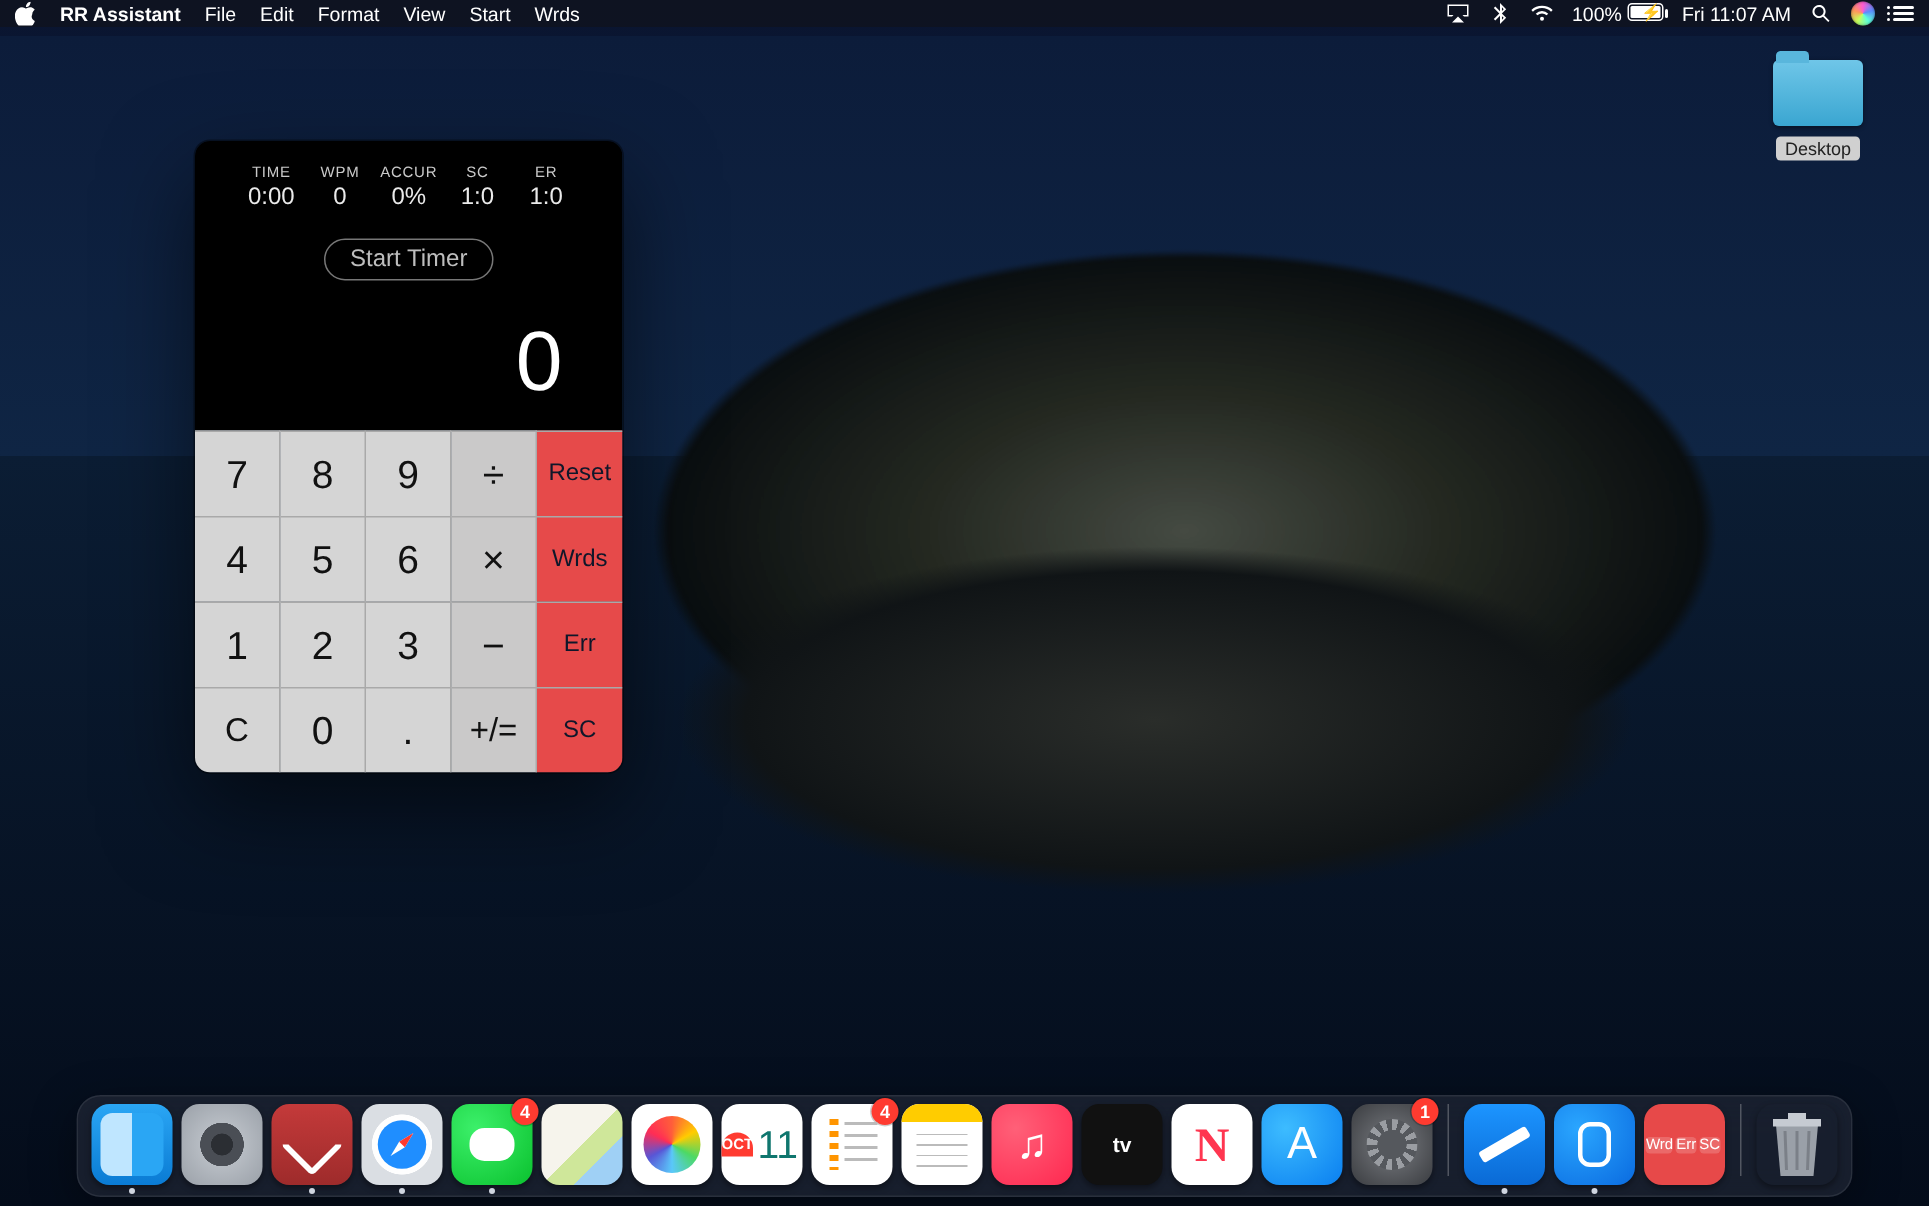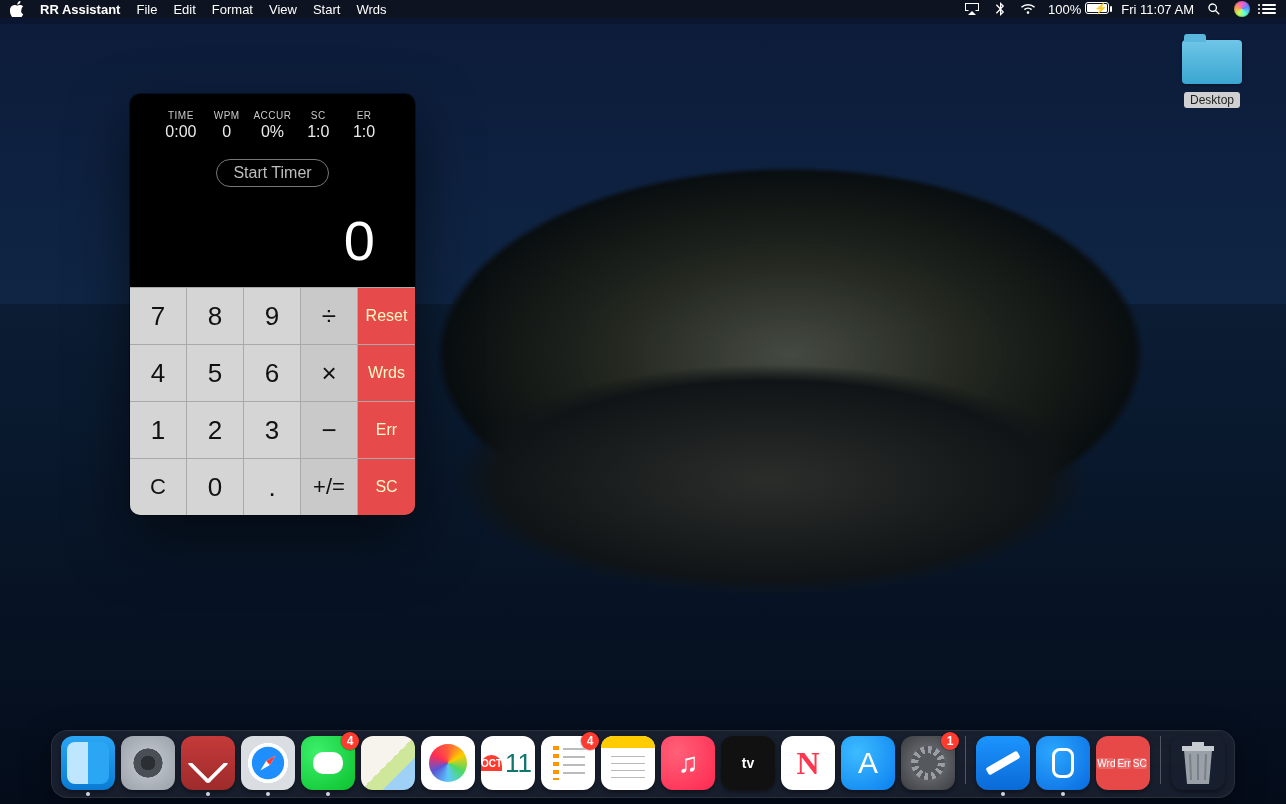--- a/index.html
+++ b/index.html
@@ -92,21 +92,21 @@
 
   .keypad { display:grid; grid-template-columns: repeat(5, 1fr); }
   .key {
     height:57px; display:flex; align-items:center; justify-content:center;
     font-size:26px; font-weight:300; color:#111;
     border-top:1px solid #a9a9a9; border-right:1px solid #a9a9a9;
     background:#d5d5d5;
   }
   .key:nth-child(5n) { border-right:none; }
   .key.op { background:#cac9c9; }
-  .key.fn { background:#e64a4a; color:#fef9c3; font-size:16px; font-weight:400; }
+  .key.fn { background:#e64a4a; color:#0f172a; font-size:16px; font-weight:400; }
   .key.small { font-size:22px; }
 
   
   .dock-wrap { position:absolute; left:0; right:0; bottom:6px; display:flex; justify-content:center; z-index:30; }
   .dock {
     display:flex; align-items:flex-end; gap:6px;
     padding:6px 10px 8px;
     background:rgba(40,46,60,.55);
     border-radius:16px;
     backdrop-filter: blur(10px);

